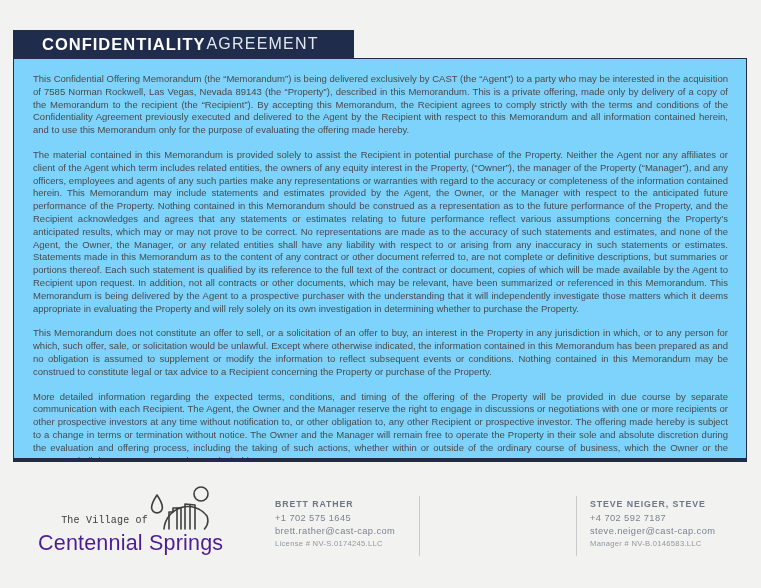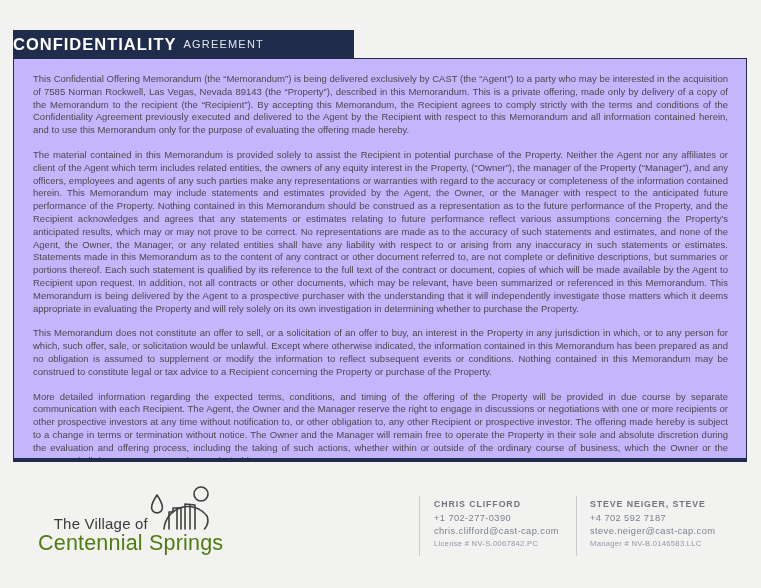--- a/index.html
+++ b/index.html
@@ -5,45 +5,45 @@
   html,body{margin:0;padding:0;}
   body{
     width:761px;height:588px;
     background:#f2f2f0;
     font-family:"Liberation Sans", sans-serif;
     position:relative;overflow:hidden;
   }
   .title-bar{
     position:absolute;left:13px;top:30px;width:341px;height:28px;
     background:#1f2c4c;display:flex;align-items:center;
-    padding-left:0;box-sizing:border-box;z-index:2;
+    padding-left:29px;box-sizing:border-box;z-index:2;
   }
   .title-primary{
     color:#ffffff;font-weight:bold;font-size:16.5px;letter-spacing:1px;
   }
   .title-secondary{
-    color:#e4e7ee;font-weight:normal;font-size:11px;letter-spacing:1.2px;margin-left:7px;
+    color:#e4e7ee;font-weight:normal;font-size:16px;letter-spacing:1.2px;margin-left:1px;
   }
   .memo-box{
     position:absolute;left:13px;top:58px;width:734px;height:404px;
-    background:#c4b5fd;border:1px solid #1f2c4c;border-bottom-width:4px;
+    background:#7dd3fc;border:1px solid #1f2c4c;border-bottom-width:4px;
     box-sizing:border-box;padding:14px 18px 8px 19px;overflow:hidden;z-index:1;
   }
   .memo-box p{
     font-size:9.5px;line-height:12.8px;color:#4a4a4a;
     text-align:justify;margin:0 0 12px 0;
   }
   .footer{position:absolute;left:0;top:464px;width:761px;height:124px;}
   .logo{position:absolute;left:38px;top:20px;width:182px;height:76px;color:#3b3b3b;}
   .logo-art{position:absolute;right:2px;top:0;width:70px;height:48px;}
   .logo-line1{
-    position:absolute;right:72px;top:31px;font-size:15px;letter-spacing:0.2px;color:#3b3b3b;white-space:nowrap;
+    position:absolute;right:72px;top:31px;font-size:10px;letter-spacing:0.2px;color:#3b3b3b;white-space:nowrap;font-family:Liberation Mono, monospace;
   }
   .logo-line2{
-    position:absolute;left:0;top:47px;font-size:21.5px;letter-spacing:0.2px;color:#4d7c0f;white-space:nowrap;
+    position:absolute;left:0;top:47px;font-size:21.5px;letter-spacing:0.2px;color:#4c1d95;white-space:nowrap;
   }
   .contact{position:absolute;top:35px;width:150px;}
   .contact.c0{left:275px;}
   .contact.c1{left:434px;}
   .contact.c2{left:590px;}
   .c-name{font-size:8.8px;font-weight:bold;letter-spacing:0.9px;color:#6f7584;margin-bottom:4px;white-space:nowrap;}
   .c-phone{font-size:9.3px;color:#7b8290;letter-spacing:0.4px;margin-bottom:3px;white-space:nowrap;}
   .c-email{font-size:9.3px;color:#7b8290;letter-spacing:0.4px;margin-bottom:3px;white-space:nowrap;}
   .c-license{font-size:7.6px;color:#9097a2;letter-spacing:0.3px;white-space:nowrap;}
   .vdiv{position:absolute;top:32px;width:1px;height:60px;background:#c9cacc;}
@@ -75,29 +75,29 @@
       <circle cx="51" cy="10" r="7"></circle>
       <path d="M19 45 V28 H23 V24 H31 V45"></path>
       <path d="M27 45 V24"></path>
       <path d="M35 45 V20 L45 21 V45"></path>
       <path d="M40 45 V20.5"></path>
     </svg>
     <div class="logo-line1">The Village of</div>
     <div class="logo-line2">Centennial Springs</div>
   </div>
 
+  <div class="contact c0">
+    <div class="c-name">BRETT RATHER</div>
+    <div class="c-phone">+1 702 575 1645</div>
+    <div class="c-email">brett.rather@cast-cap.com</div>
+    <div class="c-license">License # NV-S.0174245.LLC</div>
+  </div>
 
   <div class="vdiv d0"></div>
 
-  <div class="contact c1">
-    <div class="c-name">CHRIS CLIFFORD</div>
-    <div class="c-phone">+1 702-277-0390</div>
-    <div class="c-email">chris.clifford@cast-cap.com</div>
-    <div class="c-license">License # NV-S.0067842.PC</div>
-  </div>
 
   <div class="vdiv d1"></div>
 
   <div class="contact c2">
     <div class="c-name">STEVE NEIGER, STEVE</div>
     <div class="c-phone">+4 702 592 7187</div>
     <div class="c-email">steve.neiger@cast-cap.com</div>
     <div class="c-license">Manager # NV-B.0146583.LLC</div>
   </div>
 

